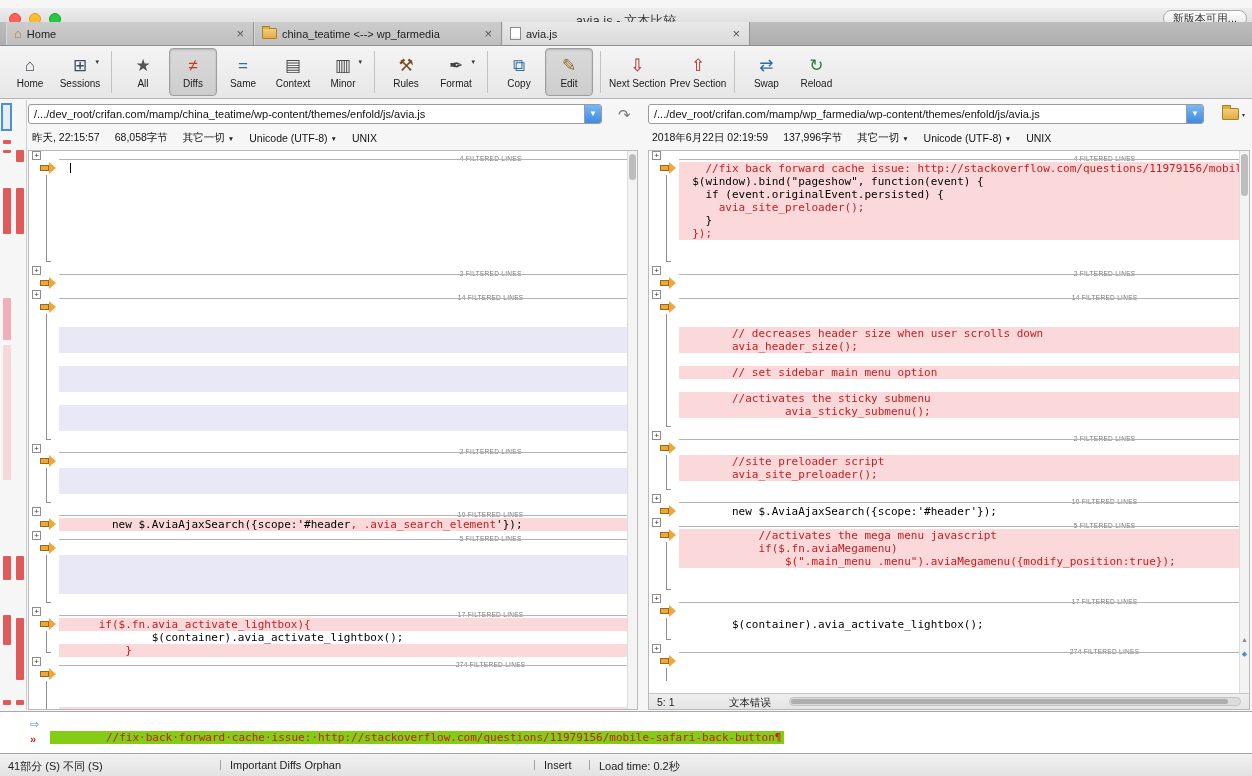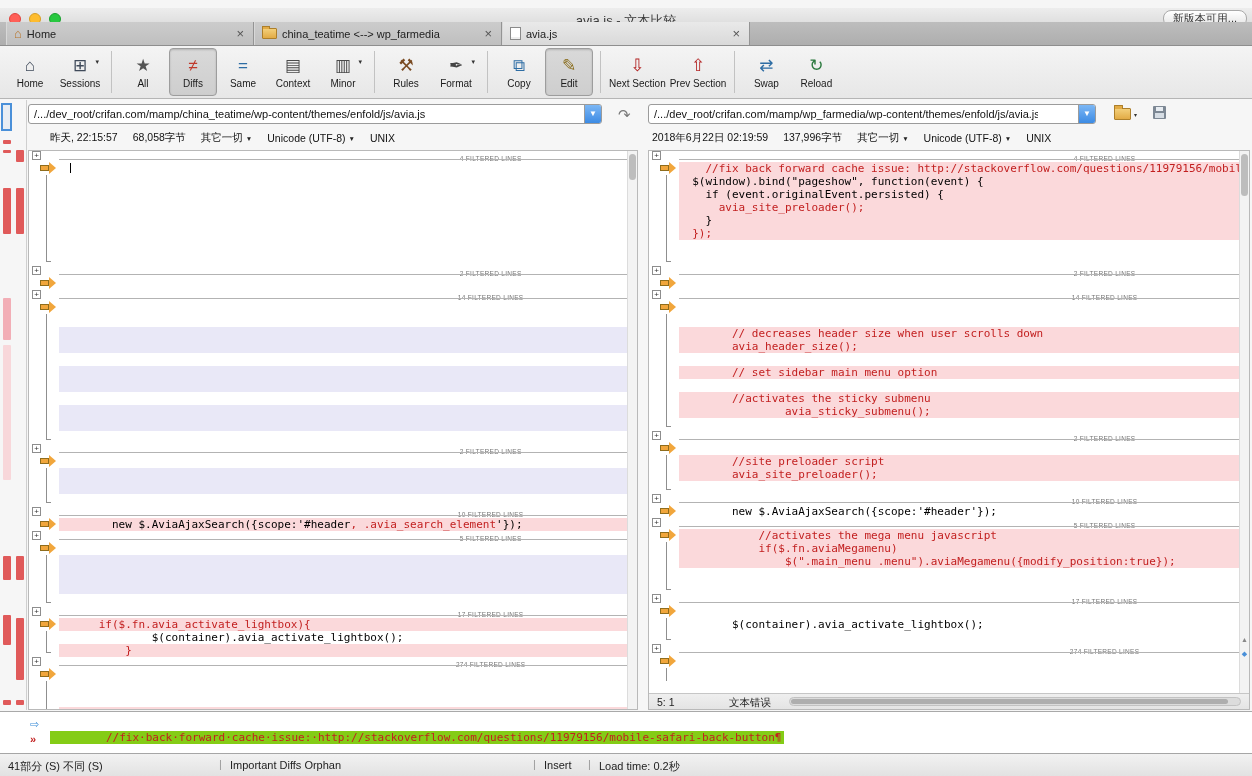--- a/index.html
+++ b/index.html
@@ -32,21 +32,21 @@
   .tbtn{display:flex;flex-direction:column;align-items:center;justify-content:center;min-width:46px;height:46px;margin:0 1px;border-radius:4px;position:relative;border:1px solid transparent;}
   .tbtn.active{background:linear-gradient(#d9d9d9,#cecece);border:1px solid #9d9d9d;box-shadow:inset 0 1px 2px rgba(0,0,0,.18);}
   .ticon{font-size:17px;line-height:20px;height:20px;}
   .tlabel{font-size:10px;color:#1a1a1a;margin-top:2px;white-space:nowrap;}
   .tcaret{position:absolute;right:4px;top:9px;font-size:7px;color:#333;}
   .tsep{width:1px;height:42px;background:#c2c2c2;margin:0 6px;flex:none;}
 
   
   .pathbar{position:absolute;top:103px;height:22px;display:flex;align-items:center;}
   .pathfield{width:574px;height:20px;border:1px solid #9b9b9b;border-radius:3px;background:#fff;display:flex;align-items:center;overflow:hidden;box-sizing:border-box;}
-  .rightbar .pathfield{width:448px;gap:40px;}
+  .rightbar .pathfield{width:556px;gap:40px;}
   .pathtext{flex:1;font-size:11px;padding:0 5px;white-space:nowrap;overflow:hidden;color:#111;}
   .pathdrop{width:17px;height:100%;background:linear-gradient(#7cb7f5,#3d8be4);display:flex;align-items:center;justify-content:center;border-left:1px solid #9b9b9b;flex:none;box-sizing:border-box;}
   .pdc{color:#fff;font-size:8px;line-height:1;}
   .pb-jump{margin-left:16px;font-size:15px;color:#787878;line-height:1;}
   .pb-folder{margin-left:18px;display:flex;align-items:center;}
   .folder-ic{display:inline-block;width:15px;height:10px;background:linear-gradient(#f3cf7a,#e2ab45);border:1px solid #ad7f2a;border-radius:1px;position:relative;}
   .folder-ic:before{content:'';position:absolute;left:-1px;top:-4px;width:7px;height:3px;background:#e2ab45;border:1px solid #ad7f2a;border-bottom:none;border-radius:1px 1px 0 0;}
   .fcaret{font-size:6px;margin-left:3px;color:#333;}
   .pb-save{margin-left:16px;}
   .floppy-ic{display:inline-block;width:13px;height:13px;background:#7d8894;border-radius:1px;position:relative;}
@@ -242,21 +242,21 @@
           <span class="pdc">▼</span>
         </span>
     </div>
     <span class="pb-folder">
         <span class="folder-ic"></span>
         <span class="fcaret">▾</span>
       </span>
     <span class="pb-save"><span class="floppy-ic"></span></span>
   </div>
 
-  <div class="inforow" style="left:50px;">
+  <div class="inforow" style="left:32px;">
     <span>昨天, 22:15:57</span>
     <span>68,058字节</span>
     <span class="dd">
         <span>其它一切</span>
         <span class="dcaret">▼</span>
       </span>
     <span class="dd">
         <span>Unicode (UTF-8)</span>
         <span class="dcaret">▼</span>
       </span>

